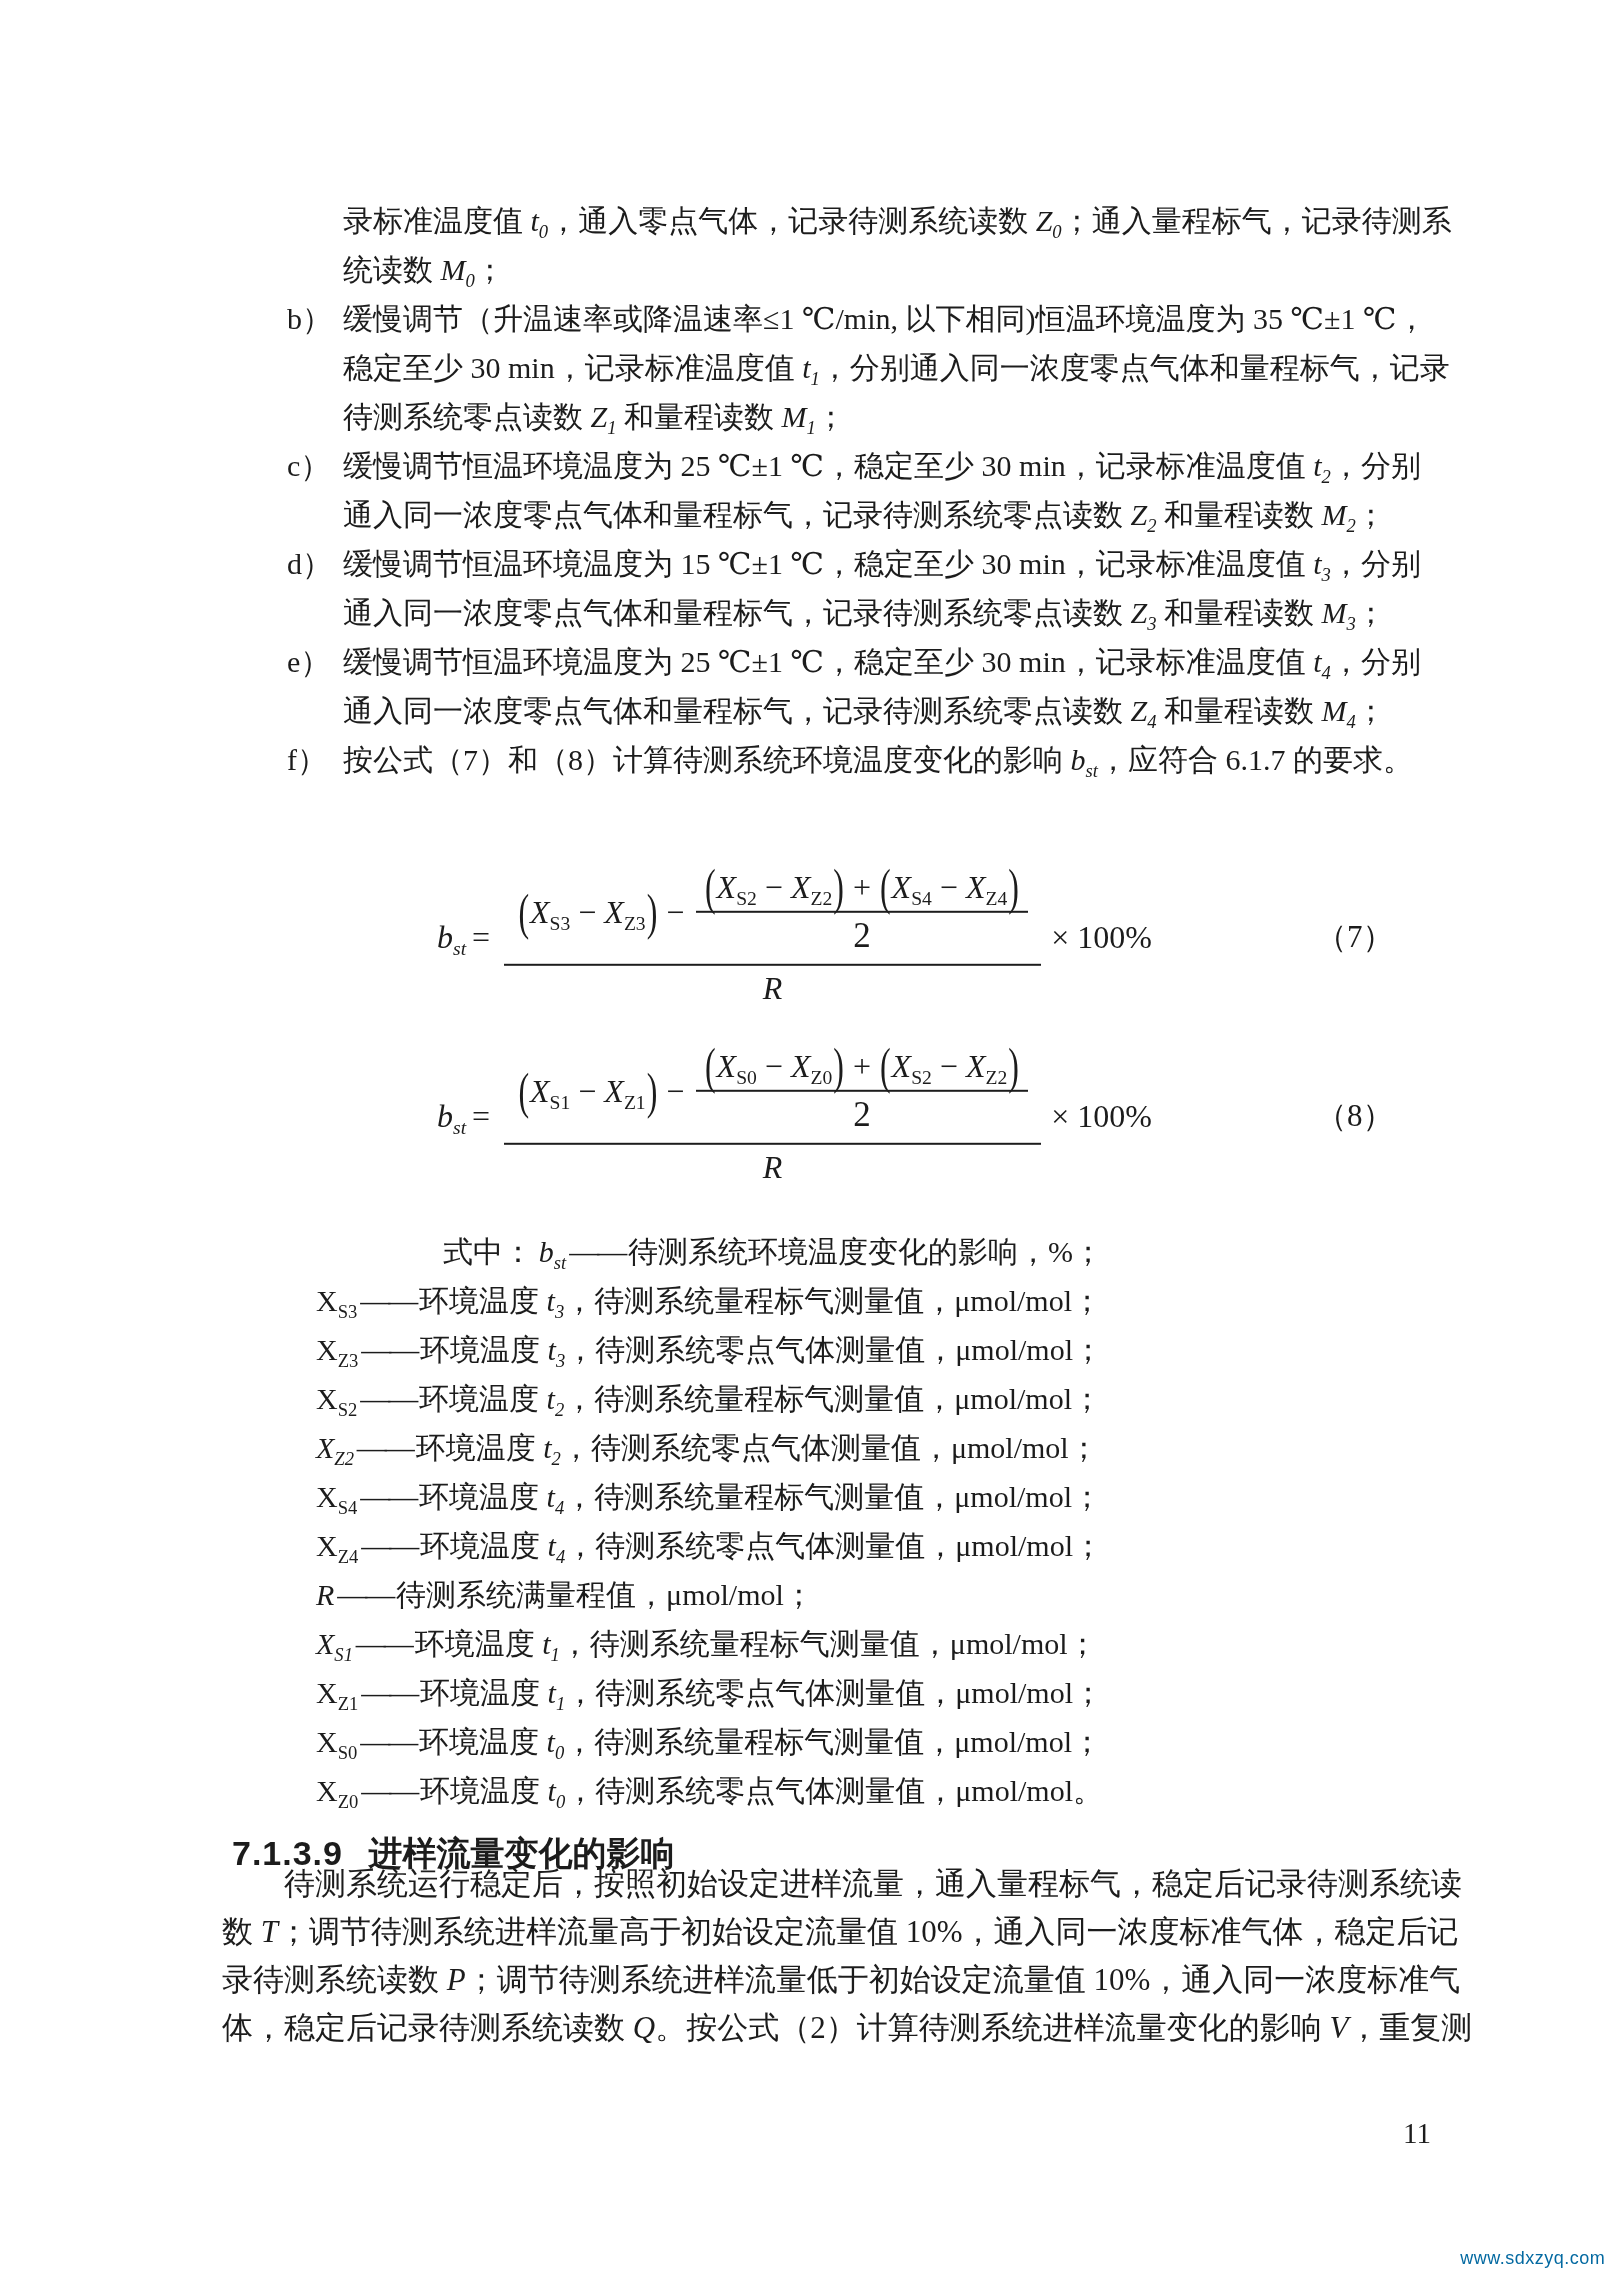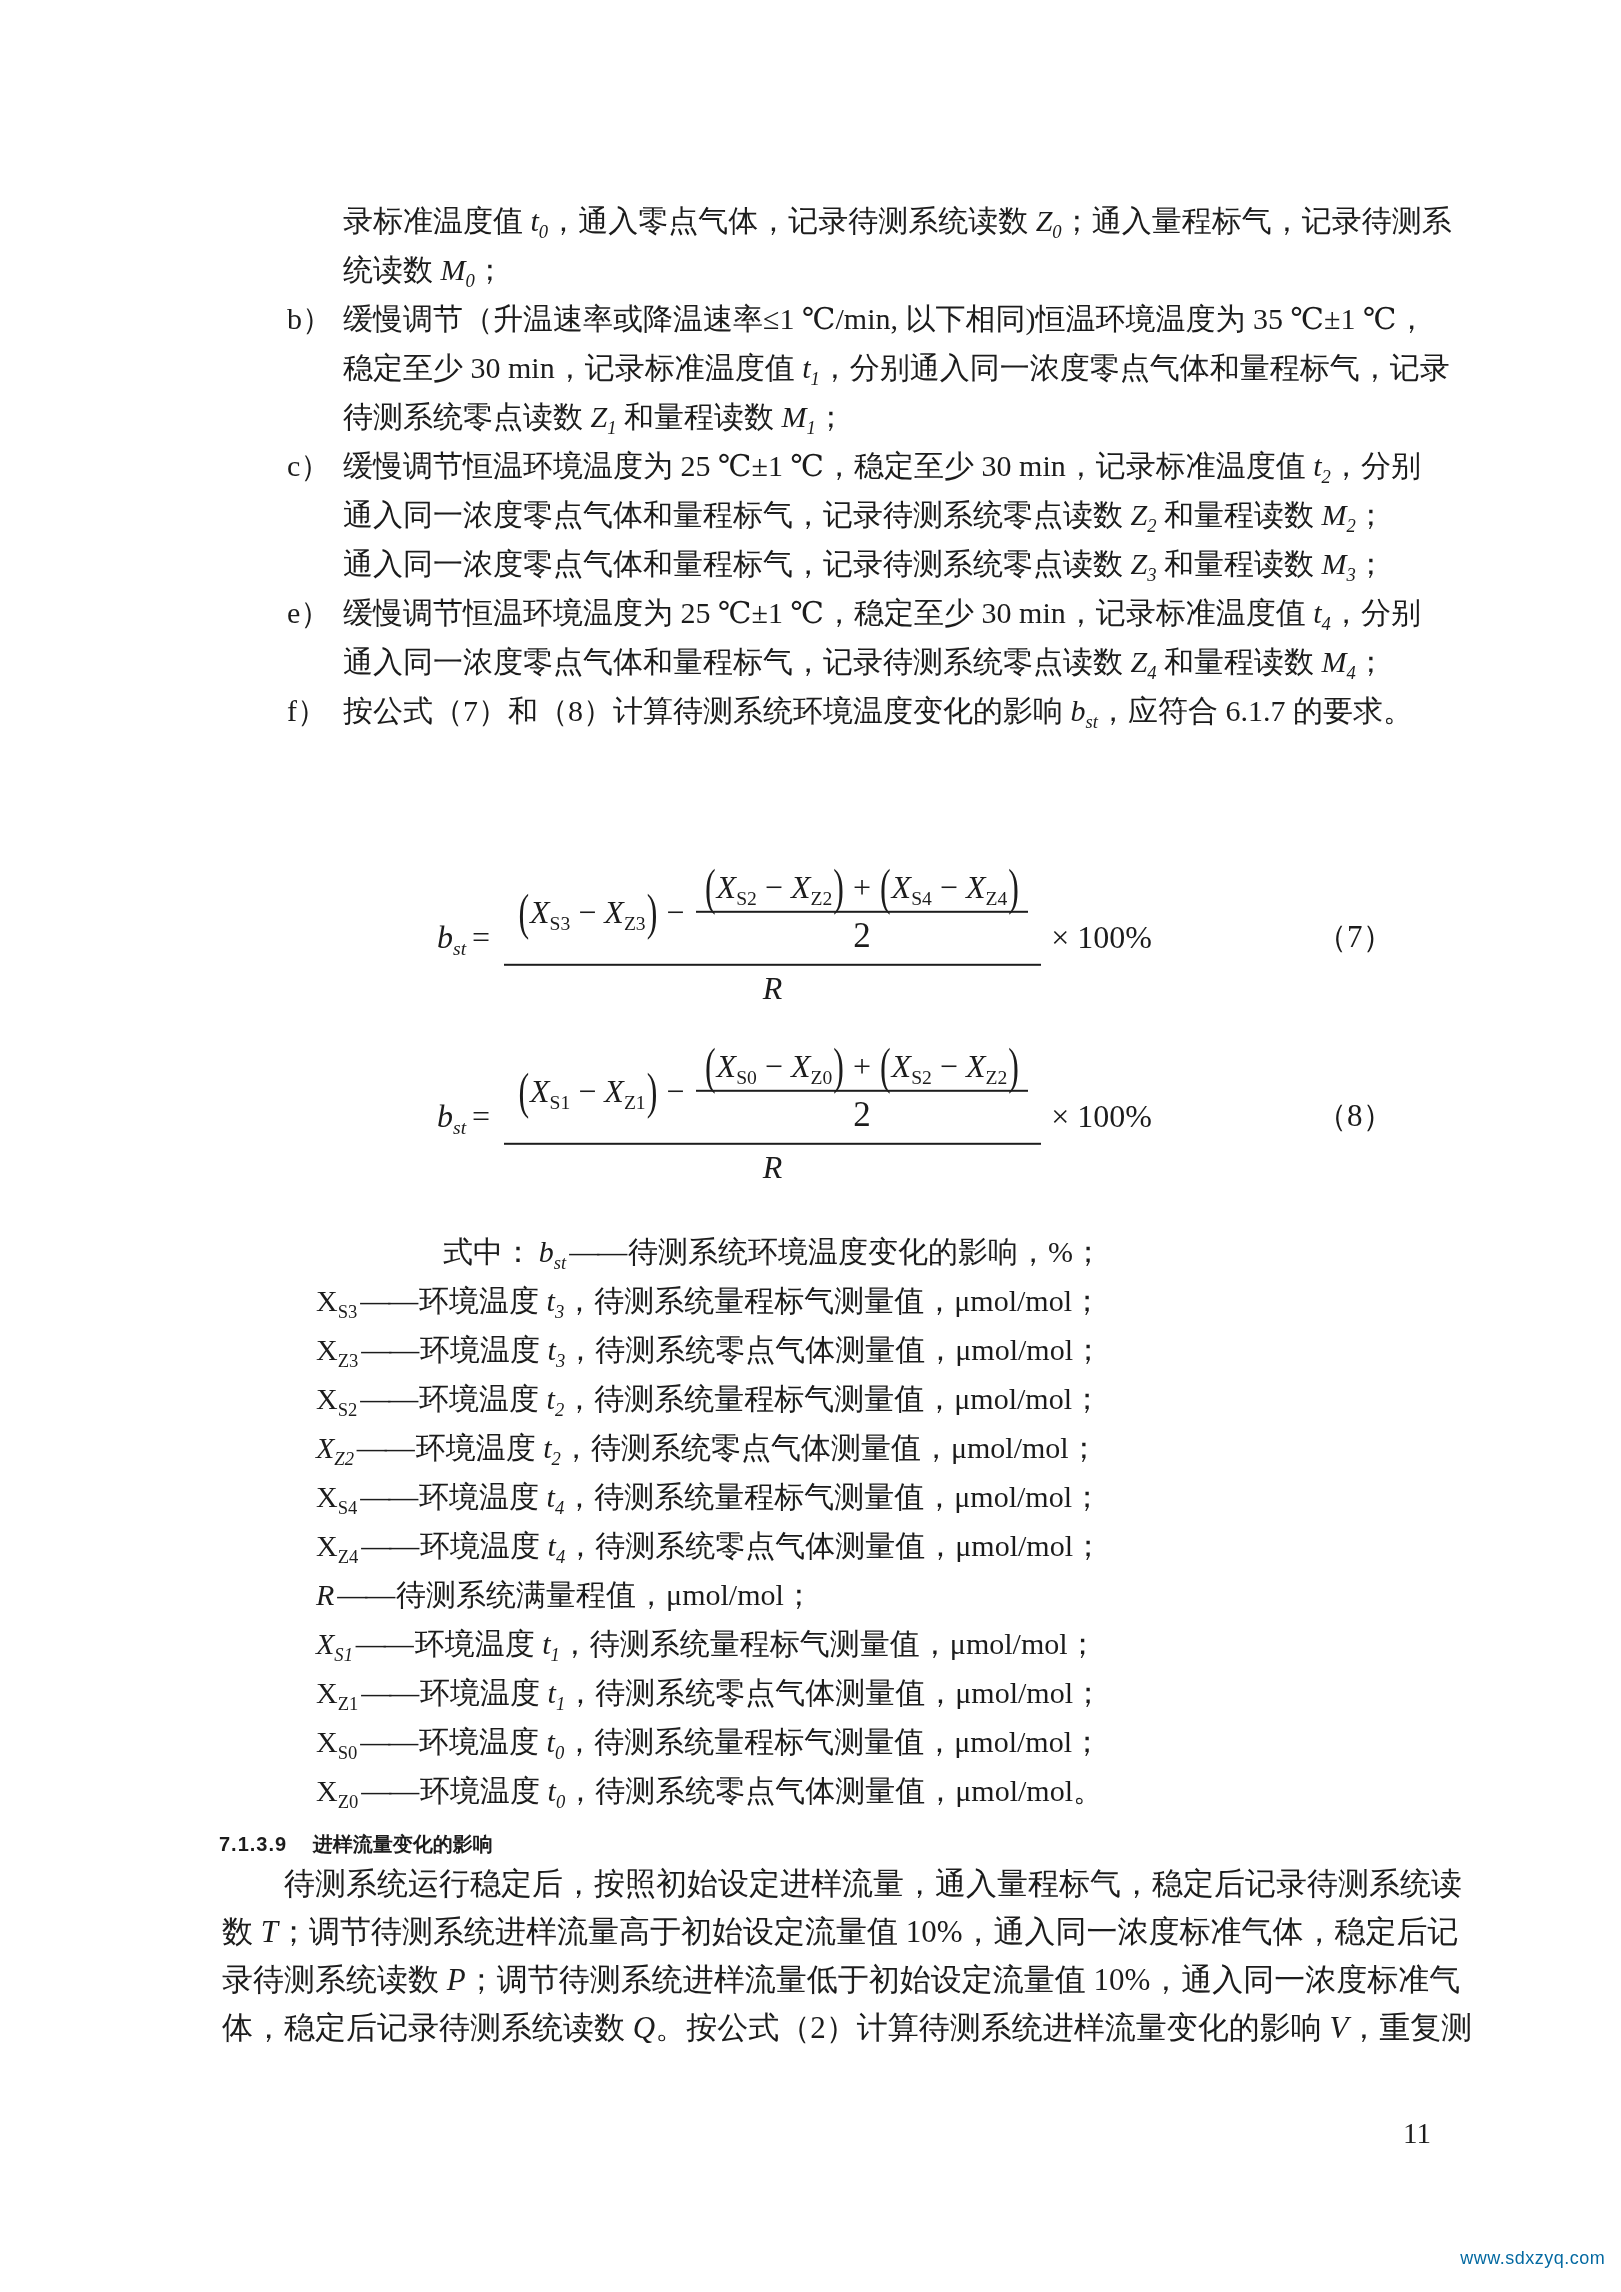--- a/index.html
+++ b/index.html
@@ -31,21 +31,21 @@
   .paren{display:inline-block;transform:scaleY(1.6);margin:0 1px;}
 
   
   .defs{left:228px;top:1227px;font-size:30px;line-height:49px;}
   .def-line{white-space:nowrap;height:49px;padding-left:88px;}
   .def-line.first{padding-left:0;text-align:right;}
   .def-intro{margin-right:5.9px;}
   .def-dash{letter-spacing:-2px;margin:0 2.9px;}
 
   
-  .heading{left:219px;top:1831px;font-size:20px;font-weight:700;
+  .heading{left:232px;top:1831px;font-size:34px;font-weight:700;
            font-family:"Liberation Sans","DejaVu Sans",sans-serif;white-space:nowrap;}
   .heading .hnum{margin-right:25.5px;letter-spacing:1px;}
 
   
   .para{left:222px;top:1860px;font-size:31px;line-height:48px;width:1274px;}
   .pline{white-space:nowrap;height:48px;}
   .pline.first{padding-left:62px;}
 
   .pageno{left:1403px;top:2117px;font-size:29px;}
   .watermark{right:15.7px;top:2248px;font-size:18px;color:#0369a1;letter-spacing:0.5px;
@@ -57,20 +57,21 @@
 <div class="page">
 
   <div class="abs list">
       <div class="line cont"><span><span>录标准温度值 </span></span><span><i>t</i><sub style="font-style: italic;">0</sub></span><span><span>，通入零点气体，记录待测系统读数 </span></span><span><i>Z</i><sub style="font-style: italic;">0</sub></span><span><span>；通入量程标气，记录待测系</span></span></div>
       <div class="line cont"><span><span>统读数 </span></span><span><i>M</i><sub style="font-style: italic;">0</sub></span><span><span>；</span></span></div>
       <div class="line"><span class="label">b）</span><span><span>缓慢调节（升温速率或降温速率≤1 ℃/min, 以下相同)恒温环境温度为 35 ℃±1 ℃，</span></span></div>
       <div class="line cont"><span><span>稳定至少 30 min，记录标准温度值 </span></span><span><i>t</i><sub style="font-style: italic;">1</sub></span><span><span>，分别通入同一浓度零点气体和量程标气，记录</span></span></div>
       <div class="line cont"><span><span>待测系统零点读数 </span></span><span><i>Z</i><sub style="font-style: italic;">1</sub></span><span><span> 和量程读数 </span></span><span><i>M</i><sub style="font-style: italic;">1</sub></span><span><span>；</span></span></div>
       <div class="line"><span class="label">c）</span><span><span>缓慢调节恒温环境温度为 25 ℃±1 ℃，稳定至少 30 min，记录标准温度值 </span></span><span><i>t</i><sub style="font-style: italic;">2</sub></span><span><span>，分别</span></span></div>
       <div class="line cont"><span><span>通入同一浓度零点气体和量程标气，记录待测系统零点读数 </span></span><span><i>Z</i><sub style="font-style: italic;">2</sub></span><span><span> 和量程读数 </span></span><span><i>M</i><sub style="font-style: italic;">2</sub></span><span><span>；</span></span></div>
+      <div class="line"><span class="label">d）</span><span><span>缓慢调节恒温环境温度为 15 ℃±1 ℃，稳定至少 30 min，记录标准温度值 </span></span><span><i>t</i><sub style="font-style: italic;">3</sub></span><span><span>，分别</span></span></div>
       <div class="line cont"><span><span>通入同一浓度零点气体和量程标气，记录待测系统零点读数 </span></span><span><i>Z</i><sub style="font-style: italic;">3</sub></span><span><span> 和量程读数 </span></span><span><i>M</i><sub style="font-style: italic;">3</sub></span><span><span>；</span></span></div>
       <div class="line"><span class="label">e）</span><span><span>缓慢调节恒温环境温度为 25 ℃±1 ℃，稳定至少 30 min，记录标准温度值 </span></span><span><i>t</i><sub style="font-style: italic;">4</sub></span><span><span>，分别</span></span></div>
       <div class="line cont"><span><span>通入同一浓度零点气体和量程标气，记录待测系统零点读数 </span></span><span><i>Z</i><sub style="font-style: italic;">4</sub></span><span><span> 和量程读数 </span></span><span><i>M</i><sub style="font-style: italic;">4</sub></span><span><span>；</span></span></div>
       <div class="line"><span class="label">f）</span><span><span>按公式（7）和（8）计算待测系统环境温度变化的影响 </span></span><span><i>b</i><sub style="font-style: italic;">st</sub></span><span><span>，应符合 6.1.7 的要求。</span></span></div>
     </div>
 
   <div class="formula" style="top:937px;">
     <span><span><i>b</i><sub style="font-style: italic;">st</sub></span></span>
     <span class="f-eq">=</span>
     <span class="frac">

